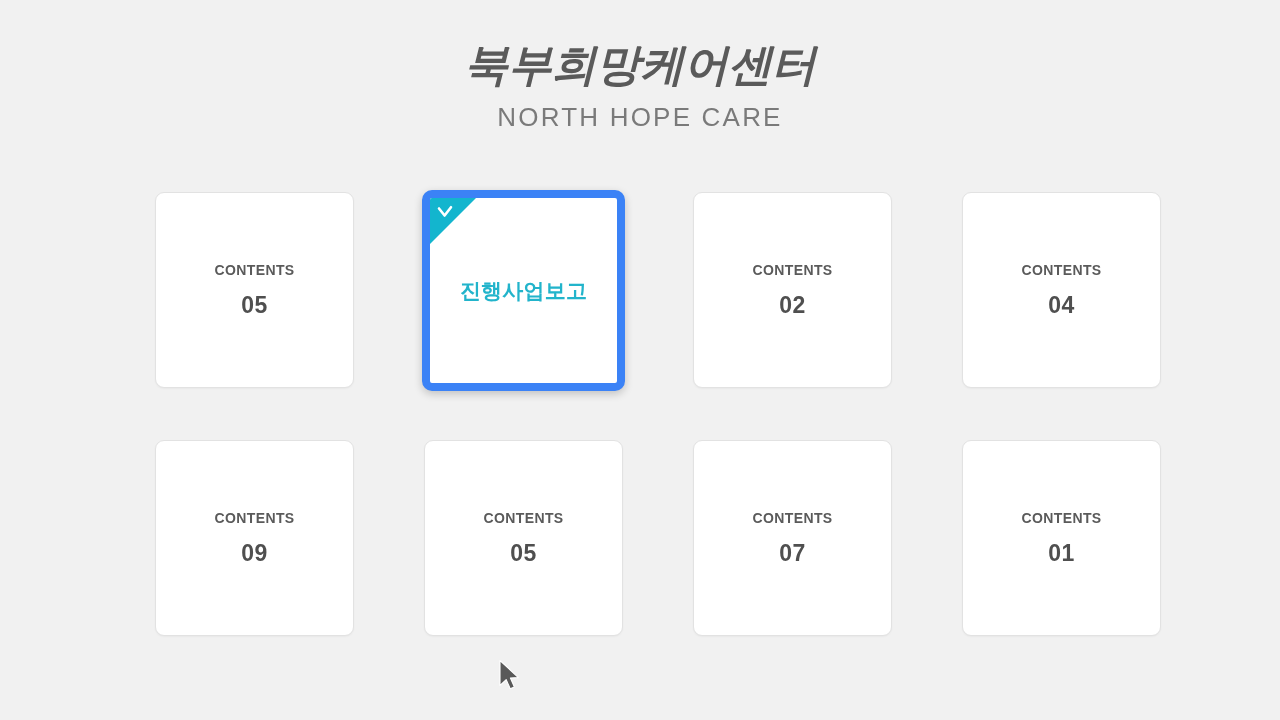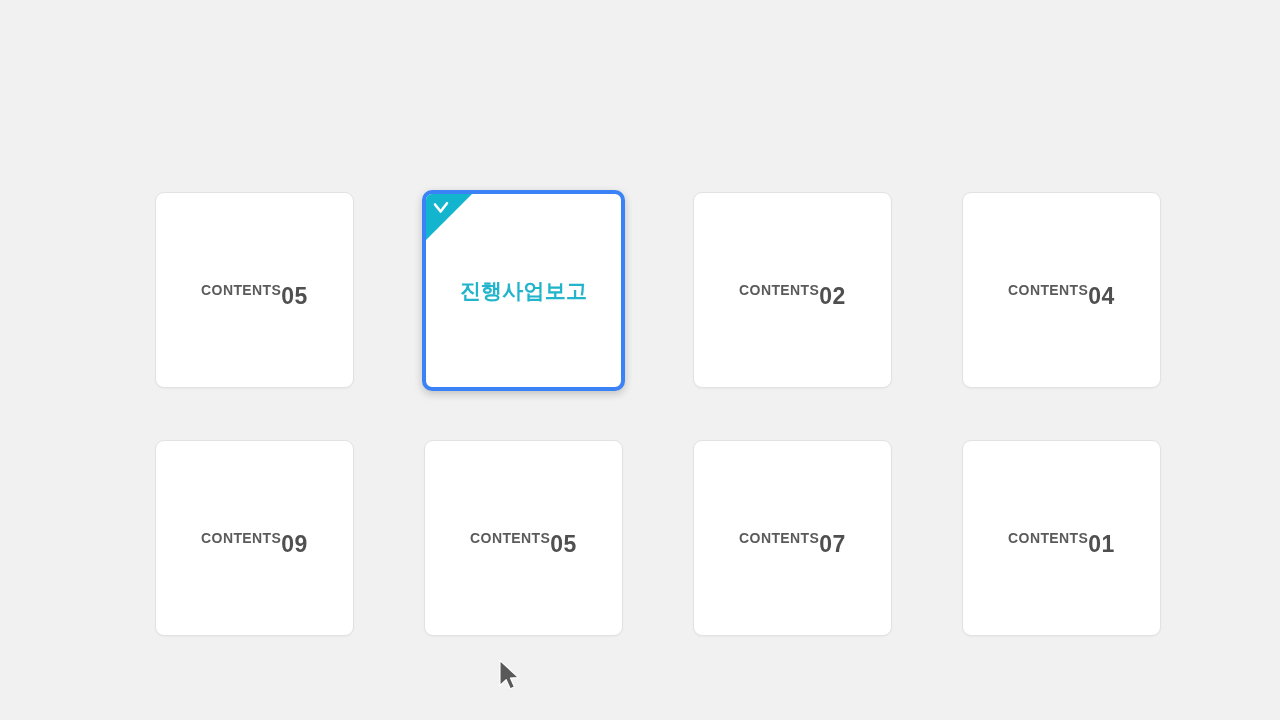--- a/index.html
+++ b/index.html
@@ -65,21 +65,21 @@
     column-gap: 70px;
     row-gap: 52px;
   }
 
   .card {
     position: relative;
     background: #ffffff;
     border: 1px solid #e2e2e2;
     border-radius: 9px;
     display: flex;
-    flex-direction: row;
+    flex-direction: column;
     align-items: center;
     justify-content: center;
     box-shadow: 0 1px 2px rgba(0, 0, 0, 0.04);
     overflow: hidden;
   }
 
   .card-label {
     font-size: 14px;
     font-weight: 700;
     color: #5a5a5a;
@@ -91,21 +91,21 @@
     margin-top: 13px;
     font-size: 23px;
     font-weight: 700;
     color: #4f4f4f;
     letter-spacing: 0.5px;
     line-height: 27px;
   }
 
   
   .card.is-selected {
-    border: 4px solid #3b82f6;
+    border: 8px solid #3b82f6;
     border-radius: 10px;
     box-shadow: 0 3px 9px rgba(0, 0, 0, 0.20);
     margin: -2px -2px -3px -2px;
     height: 201px;
     width: 203px;
   }
 
   .card.is-selected .card-title {
     font-size: 21px;
     font-weight: 700;
@@ -150,20 +150,24 @@
     width: 22px;
     height: 33px;
     pointer-events: none;
   }
 </style>
 </head>
 <body>
 
 <div class="stage">
 
+  <div class="header">
+    <div class="brand-title">북부희망케어센터</div>
+    <div class="brand-subtitle">NORTH HOPE CARE</div>
+  </div>
 
   <div class="card-grid">
 
     <div class="card">
       <div class="card-label">CONTENTS</div>
       <div class="card-number">05</div>
     </div>
 
     <div class="card is-selected">
       <div class="corner-ribbon">

